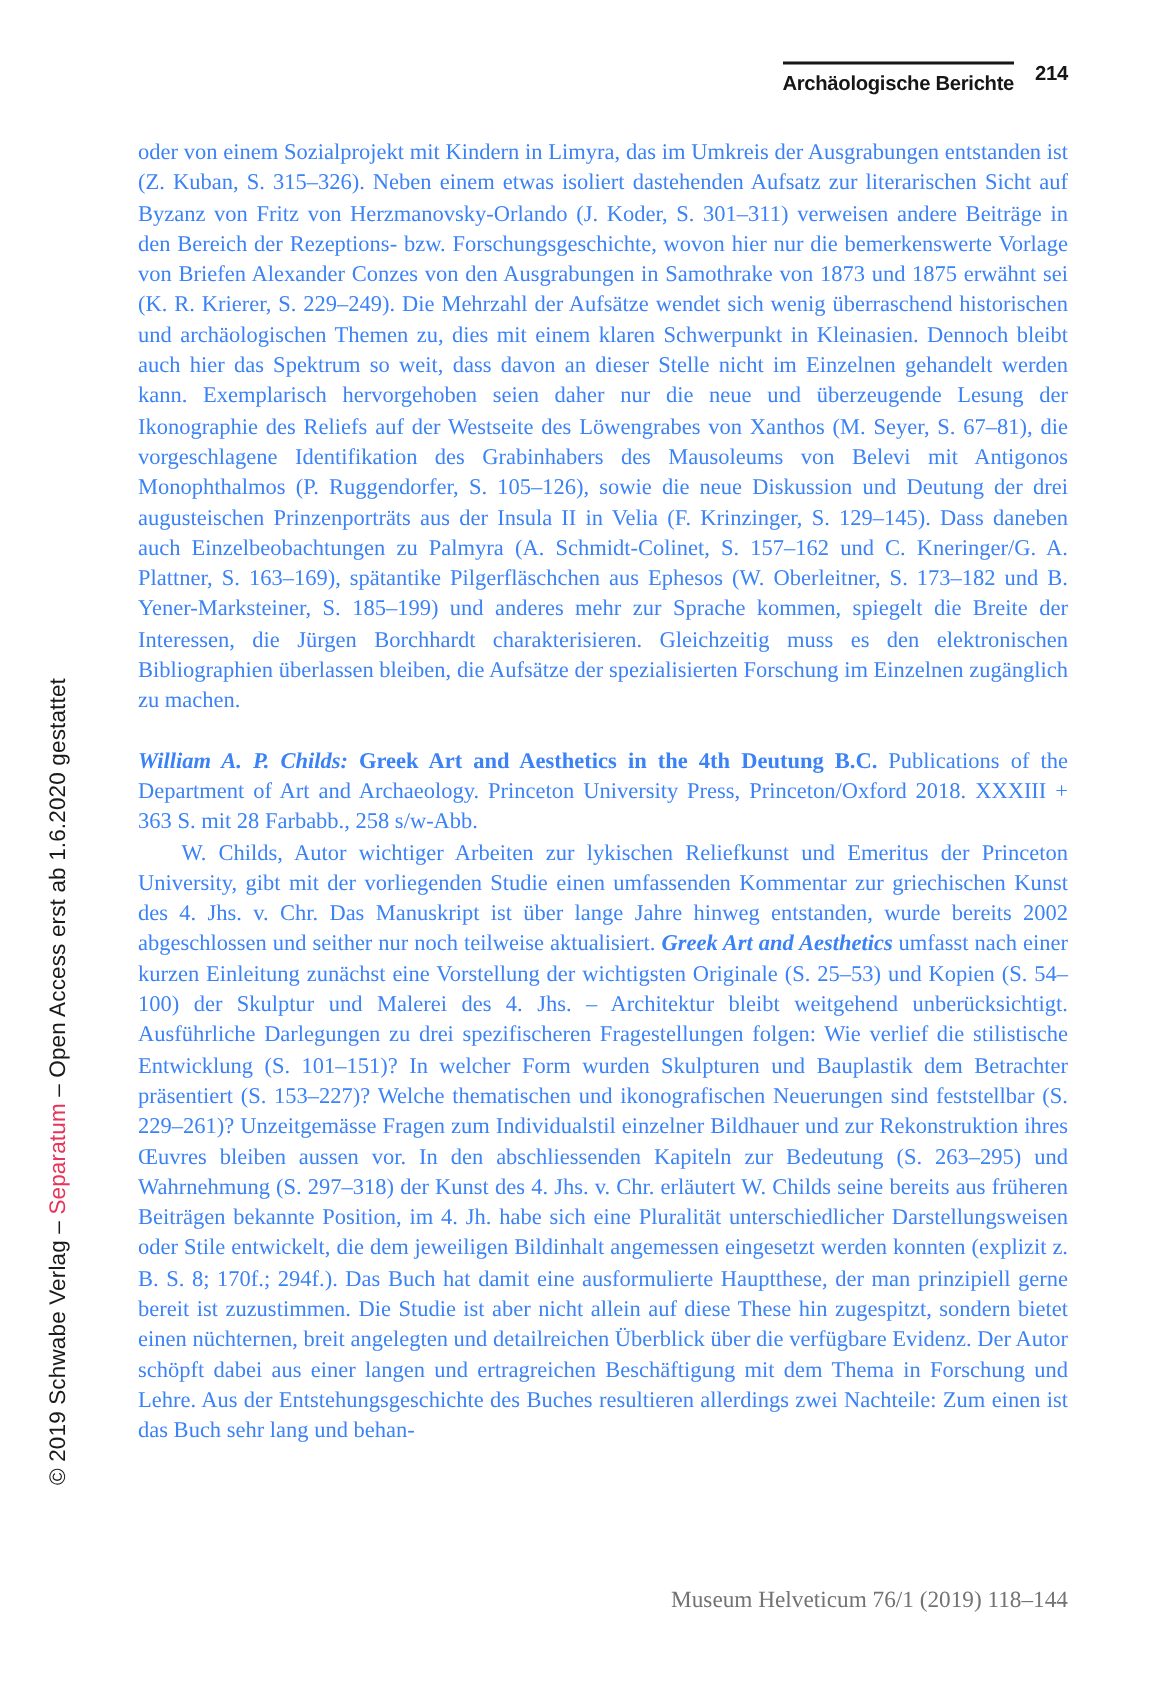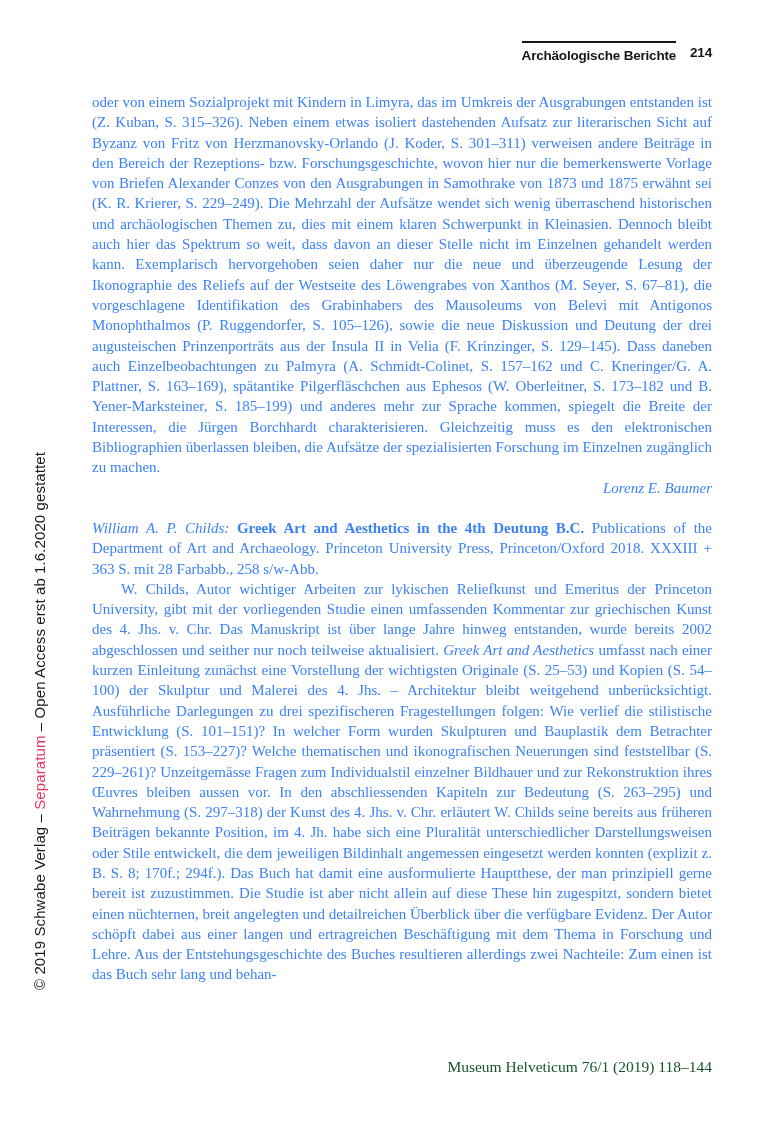--- a/index.html
+++ b/index.html
@@ -14,21 +14,21 @@
     overflow: hidden;
     color: #1e1e1e;
   }
 
   
   .page-header {
     position: absolute;
     top: 41px;
     right: 70px;
     display: flex;
-    align-items: center;
+    align-items: flex-start;
     gap: 14px;
     font-family: "Liberation Sans", sans-serif;
     font-weight: 700;
     font-size: 13.5px;
     letter-spacing: -0.2px;
     color: #161616;
   }
   .header-rule-title {
     border-top: 2.5px solid #161616;
     padding-top: 5px;
@@ -67,53 +67,52 @@
   .content p { margin: 0; }
 
   .signature {
     text-align: right;
     font-style: italic;
   }
 
   .review-heading {
     margin-top: 20px !important;
   }
-  .author-italic { font-style: italic; }
+  .author-italic { font-style: italic; font-weight: bold; }
   .title-bold { font-weight: 700; }
-  .inline-italic { font-style: italic; }
+  .inline-italic { font-style: italic; font-weight: bold; }
 
   .indented { text-indent: 29px; }
 
   
   .page-footer {
     position: absolute;
     top: 1058px;
     right: 70px;
     font-family: "Liberation Serif", serif;
     font-size: 15.5px;
-    color: #14532d;
+    color: #737373;
   }
 </style>
 </head>
 <body>
 
 <header class="page-header">
   <span class="header-rule-title">Archäologische Berichte</span>
   <span>214</span>
 </header>
 
 <div class="sidebar-rotated">
   <span>© 2019 Schwabe Verlag – </span><span class="sidebar-highlight" id="separatum-highlight" style="color: rgb(232, 51, 91);">Separatum</span><span> – Open Access erst ab 1.6.2020 gestattet</span>
 </div>
 
 <main class="content">
 
   <p>oder von einem Sozialprojekt mit Kindern in Limyra, das im Umkreis der Ausgrabungen entstanden ist (Z. Kuban, S. 315–326). Neben einem etwas isoliert dastehenden Aufsatz zur literarischen Sicht auf Byzanz von Fritz von Herzmanovsky-Orlando (J. Koder, S. 301–311) verweisen andere Beiträge in den Bereich der Rezeptions- bzw. Forschungsgeschichte, wovon hier nur die bemerkenswerte Vorlage von Briefen Alexander Conzes von den Ausgrabungen in Samothrake von 1873 und 1875 erwähnt sei (K. R. Krierer, S. 229–249). Die Mehrzahl der Aufsätze wendet sich wenig überraschend historischen und archäologischen Themen zu, dies mit einem klaren Schwerpunkt in Kleinasien. Dennoch bleibt auch hier das Spektrum so weit, dass davon an dieser Stelle nicht im Einzelnen gehandelt werden kann. Exemplarisch hervorgehoben seien daher nur die neue und überzeugende Lesung der Ikonographie des Reliefs auf der Westseite des Löwengrabes von Xanthos (M. Seyer, S. 67–81), die vorgeschlagene Identifikation des Grabinhabers des Mausoleums von Belevi mit Antigonos Monophthalmos (P. Ruggendorfer, S. 105–126), sowie die neue Diskussion und Deutung der drei augusteischen Prinzenporträts aus der Insula II in Velia (F. Krinzinger, S. 129–145). Dass daneben auch Einzelbeobachtungen zu Palmyra (A. Schmidt-Colinet, S. 157–162 und C. Kneringer/G. A. Plattner, S. 163–169), spätantike Pilgerfläschchen aus Ephesos (W. Oberleitner, S. 173–182 und B. Yener-Marksteiner, S. 185–199) und anderes mehr zur Sprache kommen, spiegelt die Breite der Interessen, die Jürgen Borchhardt charakterisieren. Gleichzeitig muss es den elektronischen Bibliographien überlassen bleiben, die Aufsätze der spezialisierten Forschung im Einzelnen zugänglich zu machen.</p>
 
-  <p class="signature">Lorenz E. Baumer</p>
 
   <p class="review-heading">
     <span class="author-italic">William A. P. Childs: </span><span class="title-bold">Greek Art and Aesthetics in the 4th Deutung B.C.</span><span> Publications of the Department of Art and Archaeology. Princeton University Press, Princeton/Oxford 2018. XXXIII + 363 S. mit 28 Farbabb., 258 s/w-Abb.</span>
   </p>
 
   <p class="indented">
     <span>W. Childs, Autor wichtiger Arbeiten zur lykischen Reliefkunst und Emeritus der Princeton University, gibt mit der vorliegenden Studie einen umfassenden Kommentar zur griechischen Kunst des 4. Jhs. v. Chr. Das Manuskript ist über lange Jahre hinweg entstanden, wurde bereits 2002 abgeschlossen und seither nur noch teilweise aktualisiert. </span><span class="inline-italic">Greek Art and Aesthetics</span><span> umfasst nach einer kurzen Einleitung zunächst eine Vorstellung der wichtigsten Originale (S. 25–53) und Kopien (S. 54–100) der Skulptur und Malerei des 4. Jhs. – Architektur bleibt weitgehend unberücksichtigt. Ausführliche Darlegungen zu drei spezifischeren Fragestellungen folgen: Wie verlief die stilistische Entwicklung (S. 101–151)? In welcher Form wurden Skulpturen und Bauplastik dem Betrachter präsentiert (S. 153–227)? Welche thematischen und ikonografischen Neuerungen sind feststellbar (S. 229–261)? Unzeitgemässe Fragen zum Individualstil einzelner Bildhauer und zur Rekonstruktion ihres Œuvres bleiben aussen vor. In den abschliessenden Kapiteln zur Bedeutung (S. 263–295) und Wahrnehmung (S. 297–318) der Kunst des 4. Jhs. v. Chr. erläutert W. Childs seine bereits aus früheren Beiträgen bekannte Position, im 4. Jh. habe sich eine Pluralität unterschiedlicher Darstellungsweisen oder Stile entwickelt, die dem jeweiligen Bildinhalt angemessen eingesetzt werden konnten (explizit z. B. S. 8; 170f.; 294f.). Das Buch hat damit eine ausformulierte Hauptthese, der man prinzipiell gerne bereit ist zuzustimmen. Die Studie ist aber nicht allein auf diese These hin zugespitzt, sondern bietet einen nüchternen, breit angelegten und detailreichen Überblick über die verfügbare Evidenz. Der Autor schöpft dabei aus einer langen und ertragreichen Beschäftigung mit dem Thema in Forschung und Lehre. Aus der Entstehungsgeschichte des Buches resultieren allerdings zwei Nachteile: Zum einen ist das Buch sehr lang und behan-</span>
   </p>
 
 </main>

